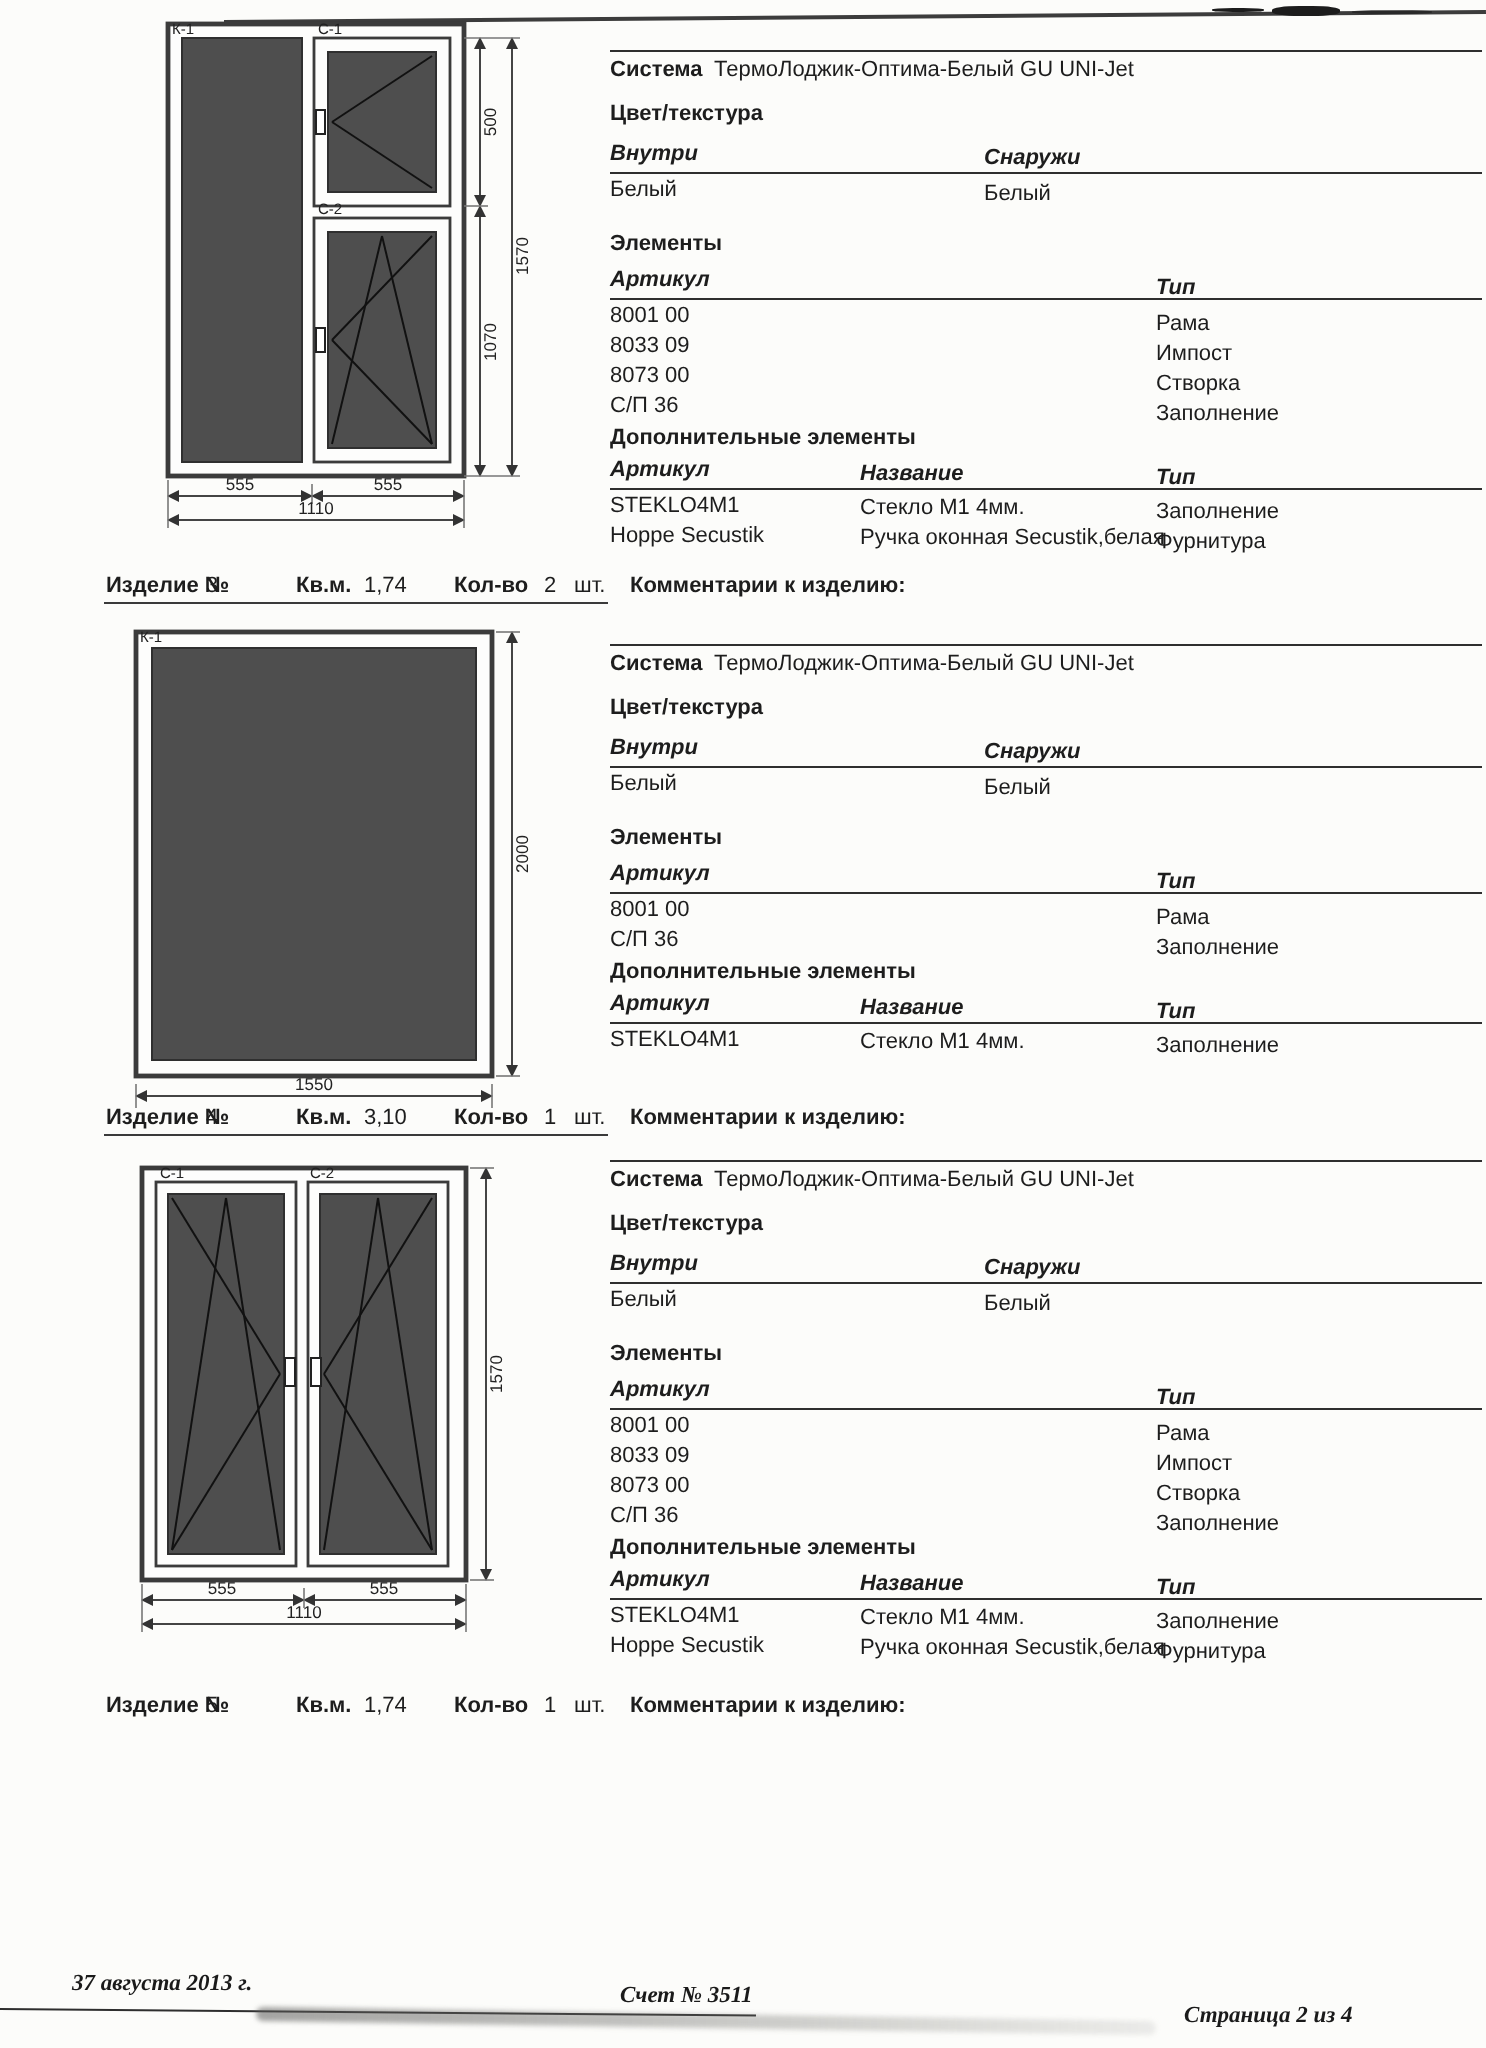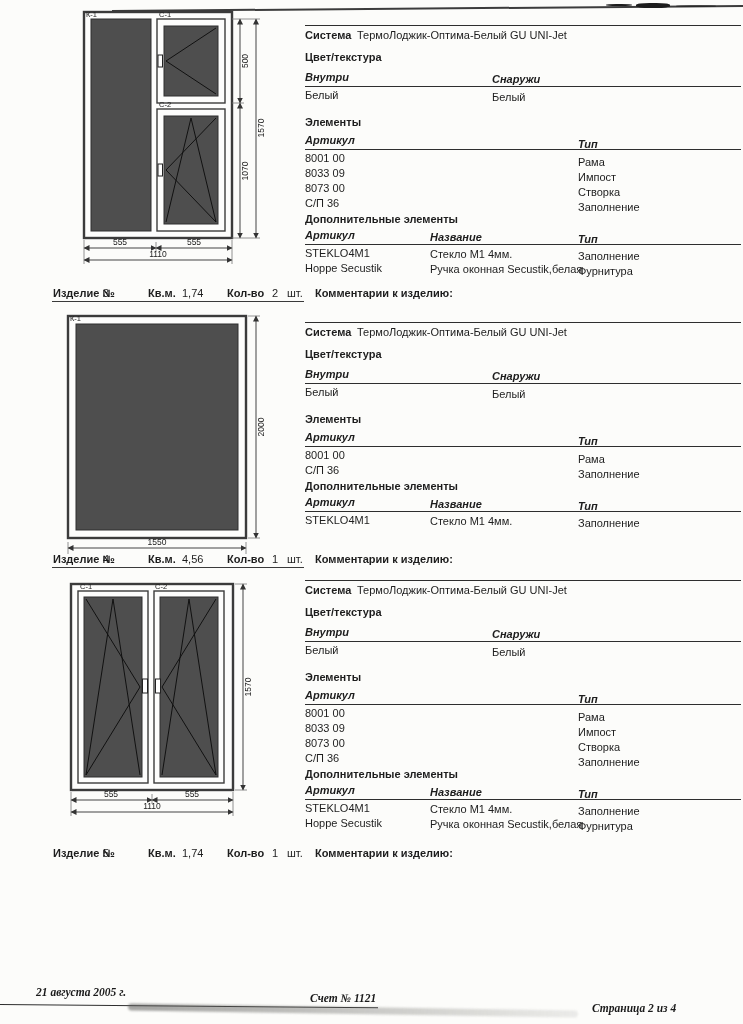--- a/index.html
+++ b/index.html
@@ -197,21 +197,21 @@
     <div class="hr thin" style="top:189px;"></div>
     <span class="c0" style="top:192px;">STEKLO4M1</span>
     <span class="cName" style="top:193px;">Стекло М1 4мм.</span>
     <span class="cType" style="top:195px;">Заполнение</span>
   </div>
 
   <div class="caption" style="top:553px;">
     <span class="b" style="left:53px;">Изделие №</span>
     <span style="left:103px;">4</span>
     <span class="b" style="left:148px;">Кв.м.</span>
-    <span style="left:182px;">4,56</span>
+    <span style="left:182px;">3,10</span>
     <span class="b" style="left:227px;">Кол-во</span>
     <span style="left:272px;">1</span>
     <span style="left:287px;">шт.</span>
     <span class="b" style="left:315px;">Комментарии к изделию:</span>
     <div class="cap-rule" style="left:52px;top:14px;width:252px;"></div>
   </div>
 
   <div class="drawing" style="left:66px;top:576px;">
     <svg width="196" height="246" viewBox="0 0 196 246">
       <defs>
@@ -295,19 +295,19 @@
     <span class="b" style="left:53px;">Изделие №</span>
     <span style="left:103px;">5</span>
     <span class="b" style="left:148px;">Кв.м.</span>
     <span style="left:182px;">1,74</span>
     <span class="b" style="left:227px;">Кол-во</span>
     <span style="left:272px;">1</span>
     <span style="left:287px;">шт.</span>
     <span class="b" style="left:315px;">Комментарии к изделию:</span>
   </div>
 
-  <div class="footer-item" style="left:36px;top:986px;">21 августа 2005 г.</div>
-  <div class="footer-item" style="left:310px;top:992px;">Счет № 1121</div>
+  <div class="footer-item" style="left:36px;top:986px;">37 августа 2013 г.</div>
+  <div class="footer-item" style="left:310px;top:992px;">Счет № 3511</div>
   <div class="footer-item" style="left:592px;top:1002px;">Страница 2 из 4</div>
   <div class="footer-rule"></div>
   <div class="footer-smudge"></div>
 
 </div>
 
 </body></html>

